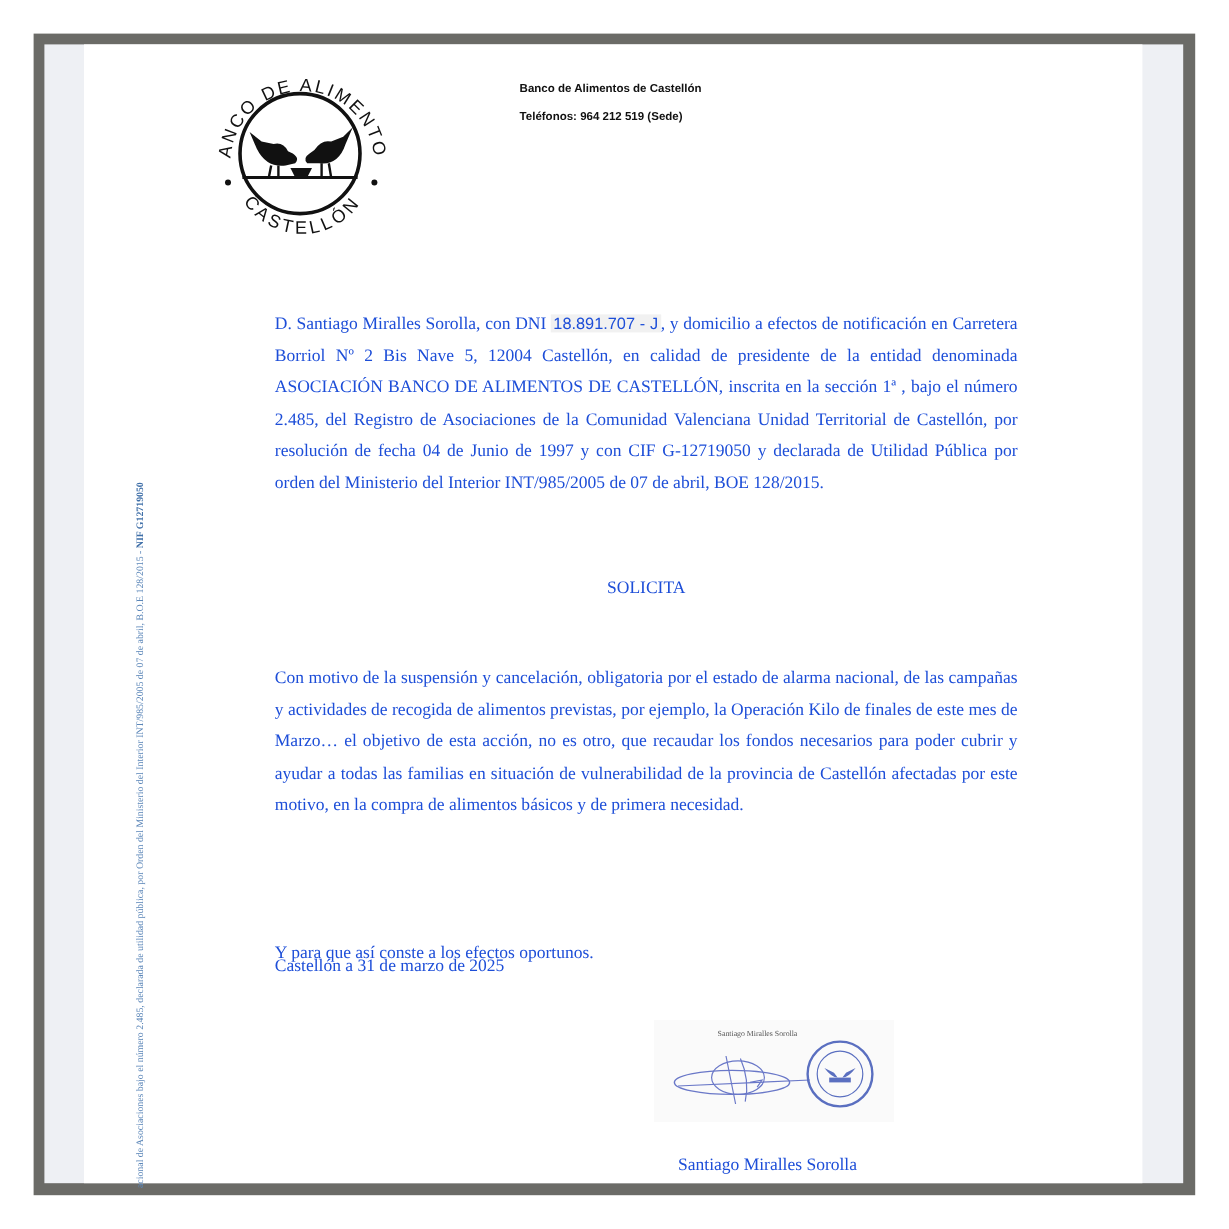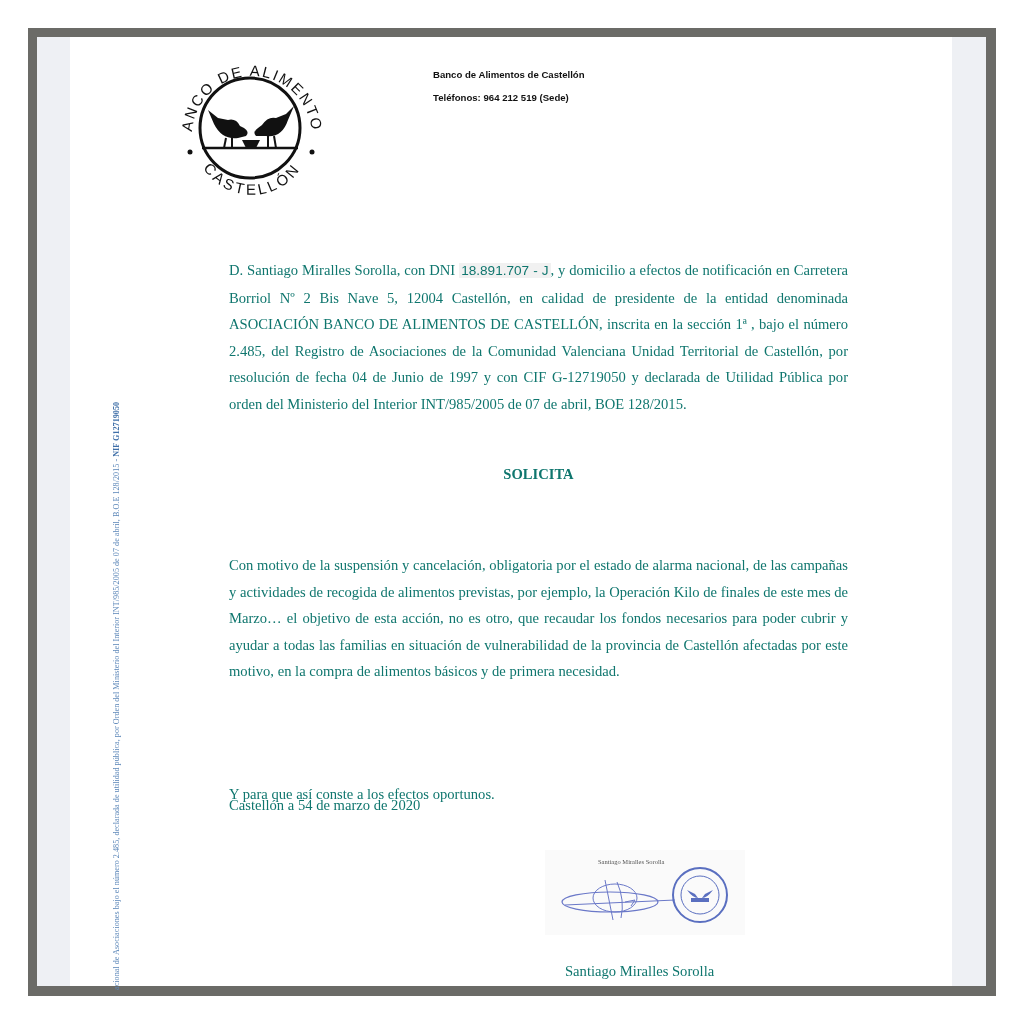--- a/index.html
+++ b/index.html
@@ -1,28 +1,28 @@
 <!DOCTYPE html>
 <html><head>
 <meta charset="utf-8">
 <style>
   html, body { margin:0; padding:0; }
   body { width:1024px; height:1024px; background:#ffffff; position:relative; overflow:hidden; }
   .frame { position:absolute; left:28px; top:28px; width:968px; height:968px; background:#6b6b67; }
   .page-area { position:absolute; left:37px; top:37px; width:949px; height:949px; background:#eef0f4; }
   .page { position:absolute; left:70px; top:37px; width:882px; height:949px; background:#ffffff; }
-  .serif { font-family:"Liberation Serif", "DejaVu Serif", serif; color:#0f766e; }
+  .serif { font-family:"Liberation Serif", "DejaVu Serif", serif; color:#1d4ed8; }
   .sans { font-family:"Liberation Sans", "DejaVu Sans", sans-serif; }
   .logo { position:absolute; left:170px; top:48px; width:160px; height:160px; }
   .header-info { position:absolute; left:433px; top:68px; font-size:9.6px; font-weight:bold; color:#111; }
   .header-info div { height:22.5px; line-height:13px; }
   .header-info a { color:#1a2fc0; text-decoration:underline; }
   .body-text { position:absolute; left:229px; width:619px; font-size:14.6px; line-height:26.6px; text-align:justify; text-align-last:left; }
   .p1 { top:257px; }
-  .title { position:absolute; left:229px; width:619px; top:466px; text-align:center; font-weight:bold; font-size:14.6px; }
+  .title { position:absolute; left:229px; width:619px; top:482px; text-align:center; font-weight:normal; font-size:14.6px; }
   .p2 { top:552px; }
   .p3 { top:781px; }
   .p4 { top:792px; }
   .dni { font-family:"Liberation Sans", "DejaVu Sans", sans-serif; background:#f1f1f1; font-size:13.6px; padding:0 2px; }
   .side-text { position:absolute; left:112px; top:990px; transform-origin:0 0; transform:rotate(-90deg); white-space:nowrap; font-size:8.2px; color:#5b86b8; font-family:"Liberation Serif", serif; }
   .side-text b { color:#3f6fa8; }
   .sign-box { position:absolute; left:545px; top:850px; width:200px; height:85px; background:#fafafa; }
   .sign-small { position:absolute; left:598px; top:858px; font-size:6.5px; color:#555; }
   .sign-svg { position:absolute; left:555px; top:860px; width:180px; height:70px; }
   .sign-name { position:absolute; left:565px; top:963px; font-size:14.6px; }
@@ -73,21 +73,21 @@
 </div>
 
 <div class="body-text p1 serif">
   <span>D. Santiago Miralles Sorolla, con DNI </span><span class="dni">18.891.707 - J</span><span>, y domicilio a efectos de notificación en Carretera Borriol Nº 2 Bis Nave 5, 12004 Castellón, en calidad de presidente de la entidad denominada ASOCIACIÓN BANCO DE ALIMENTOS DE CASTELLÓN, inscrita en la sección 1ª , bajo el número 2.485, del Registro de Asociaciones de la Comunidad Valenciana Unidad Territorial de Castellón, por resolución de fecha 04 de Junio de 1997 y con CIF G-12719050 y declarada de Utilidad Pública por orden del Ministerio del Interior INT/985/2005 de 07 de abril, BOE 128/2015.</span>
 </div>
 
 <div class="title serif">SOLICITA</div>
 
 <div class="body-text p2 serif">Con motivo de la suspensión y cancelación, obligatoria por el estado de alarma nacional, de las campañas y actividades de recogida de alimentos previstas, por ejemplo, la Operación Kilo de finales de este mes de Marzo… el objetivo de esta acción, no es otro, que recaudar los fondos necesarios para poder cubrir y ayudar a todas las familias en situación de vulnerabilidad de la provincia de Castellón afectadas por este motivo, en la compra de alimentos básicos y de primera necesidad.</div>
 <div class="body-text p3 serif">Y para que así conste a los efectos oportunos.</div>
-<div class="body-text p4 serif">Castellón a 54 de marzo de 2020</div>
+<div class="body-text p4 serif">Castellón a 31 de marzo de 2025</div>
 
 <div class="sign-box"></div>
 <div class="sign-small serif">Santiago Miralles Sorolla</div>
 <svg class="sign-svg" viewBox="0 0 180 70">
   <ellipse cx="55" cy="42" rx="48" ry="10" fill="none" stroke="#6a78c8" stroke-width="1.2"></ellipse>
   <ellipse cx="60" cy="38" rx="22" ry="14" fill="none" stroke="#6a78c8" stroke-width="1"></ellipse>
   <path d="M 50 20 L 58 60 M 62 22 Q 70 40 66 58 M 70 42 L 80 40 L 76 46" fill="none" stroke="#6a78c8" stroke-width="1"></path>
   <line x1="10" y1="45" x2="120" y2="40" stroke="#6a78c8" stroke-width="1"></line>
   <g>
     <circle cx="145" cy="35" r="27" fill="none" stroke="#5a6fc0" stroke-width="2"></circle>

